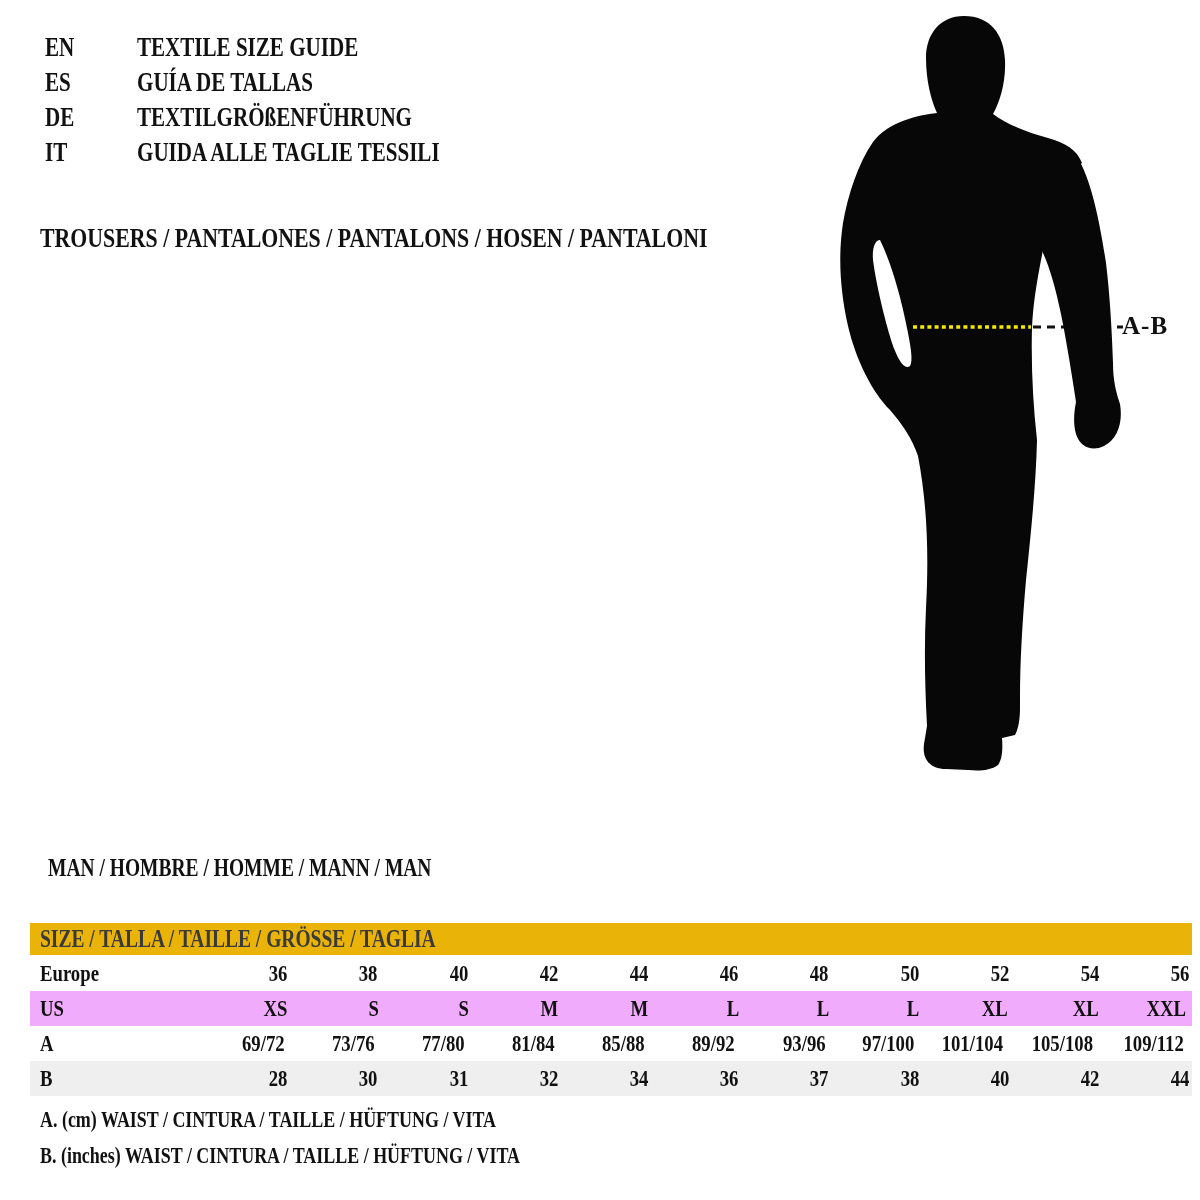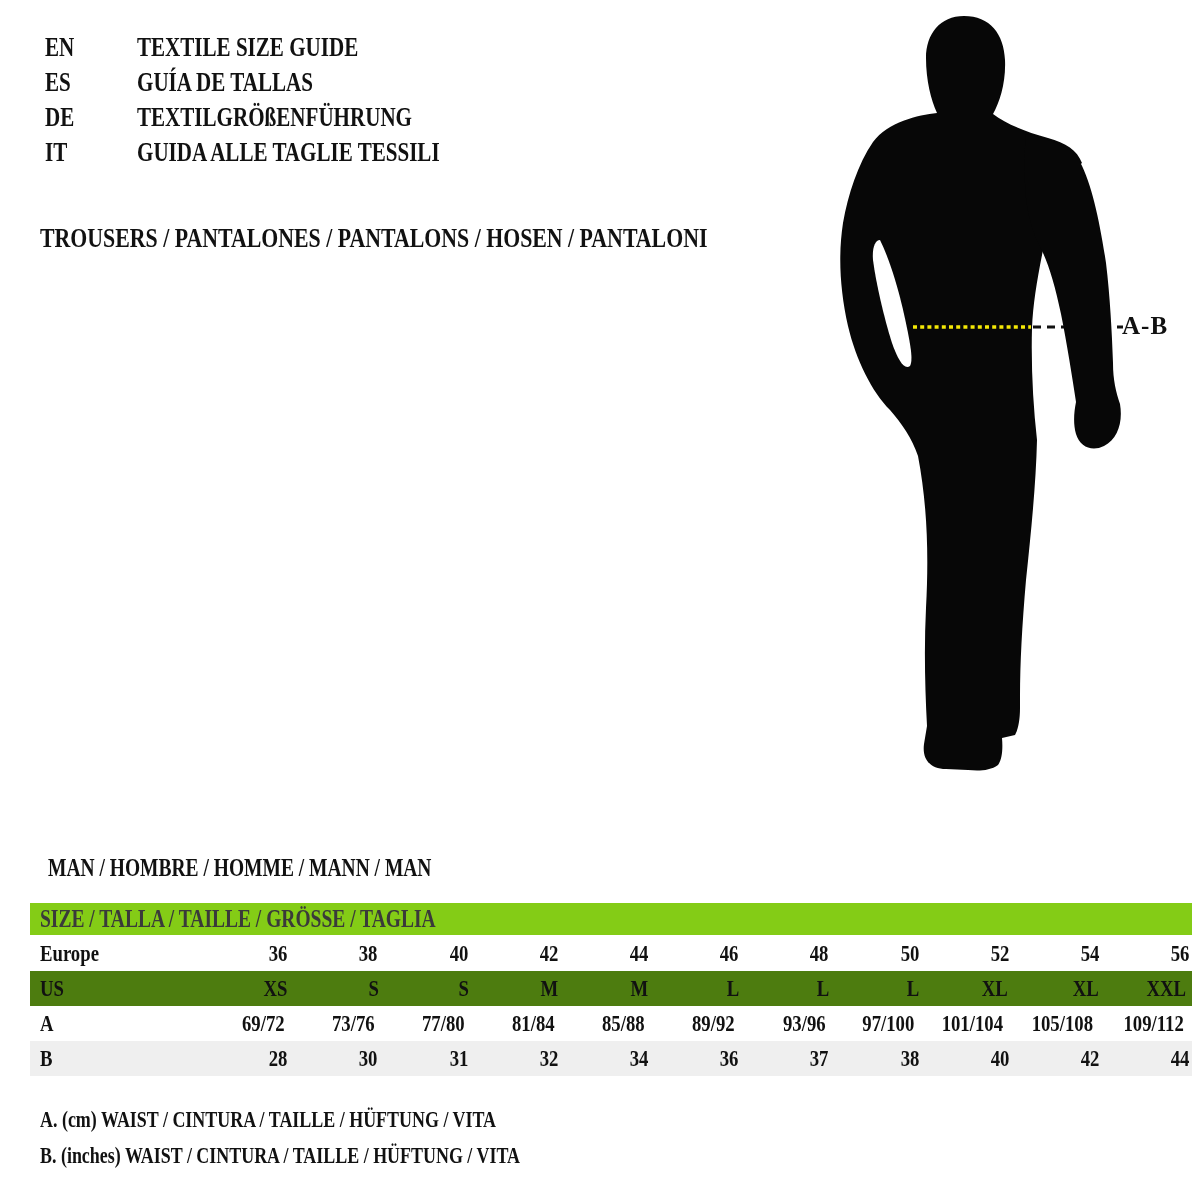--- a/index.html
+++ b/index.html
@@ -124,39 +124,39 @@
     </svg>
   </div>
 
   <div id="ab-label">A-B</div>
 
   <div id="section-title">
     <span class="condL">MAN / HOMBRE / HOMME / MANN / MAN</span>
   </div>
 
   <div id="size-table">
-    <div id="table-header" style="background: #84cc16;">
+    <div id="table-header" style="background: #eab308; margin-top: 20px;">
       <span class="condL">SIZE / TALLA / TAILLE / GRÖSSE / TAGLIA</span>
     </div>
     <div id="table-rows">
         <div class="trow">
           <div class="tlabel"><span class="condL">Europe</span></div>
           <div class="tcell"><span class="condC">36</span></div>
           <div class="tcell"><span class="condC">38</span></div>
           <div class="tcell"><span class="condC">40</span></div>
           <div class="tcell"><span class="condC">42</span></div>
           <div class="tcell"><span class="condC">44</span></div>
           <div class="tcell"><span class="condC">46</span></div>
           <div class="tcell"><span class="condC">48</span></div>
           <div class="tcell"><span class="condC">50</span></div>
           <div class="tcell"><span class="condC">52</span></div>
           <div class="tcell"><span class="condC">54</span></div>
           <div class="tcell"><span class="condC">56</span></div>
         </div>
-        <div class="trow" style="background: #4d7c0f;">
+        <div class="trow" style="background: #f0abfc;">
           <div class="tlabel"><span class="condL">US</span></div>
           <div class="tcell"><span class="condC">XS</span></div>
           <div class="tcell"><span class="condC">S</span></div>
           <div class="tcell"><span class="condC">S</span></div>
           <div class="tcell"><span class="condC">M</span></div>
           <div class="tcell"><span class="condC">M</span></div>
           <div class="tcell"><span class="condC">L</span></div>
           <div class="tcell"><span class="condC">L</span></div>
           <div class="tcell"><span class="condC">L</span></div>
           <div class="tcell"><span class="condC">XL</span></div>

